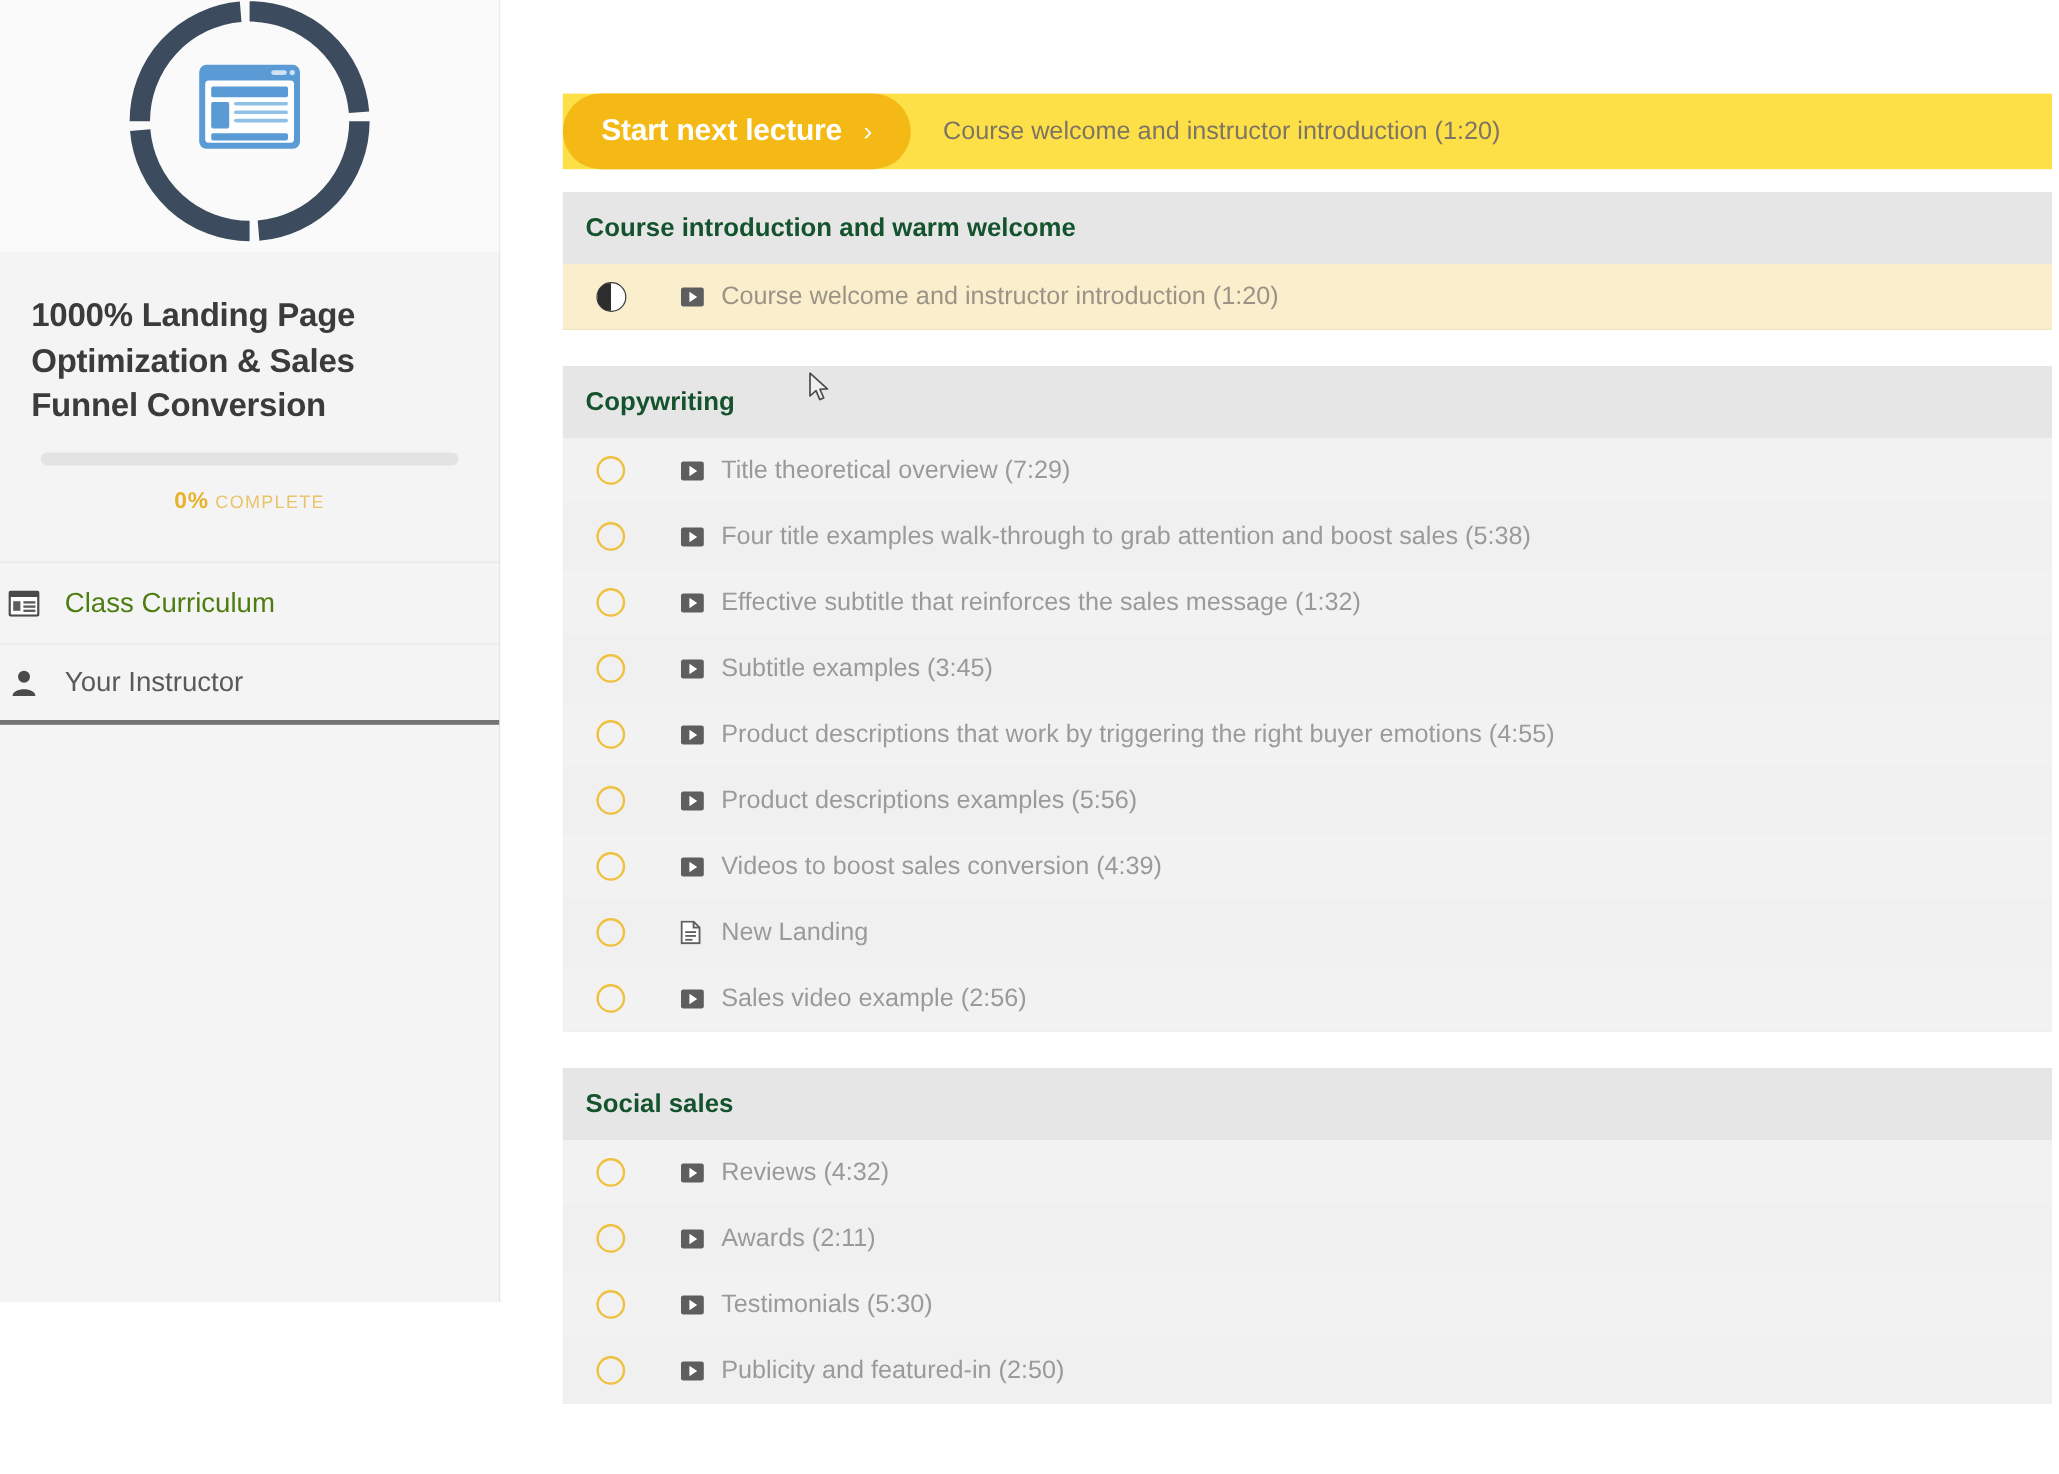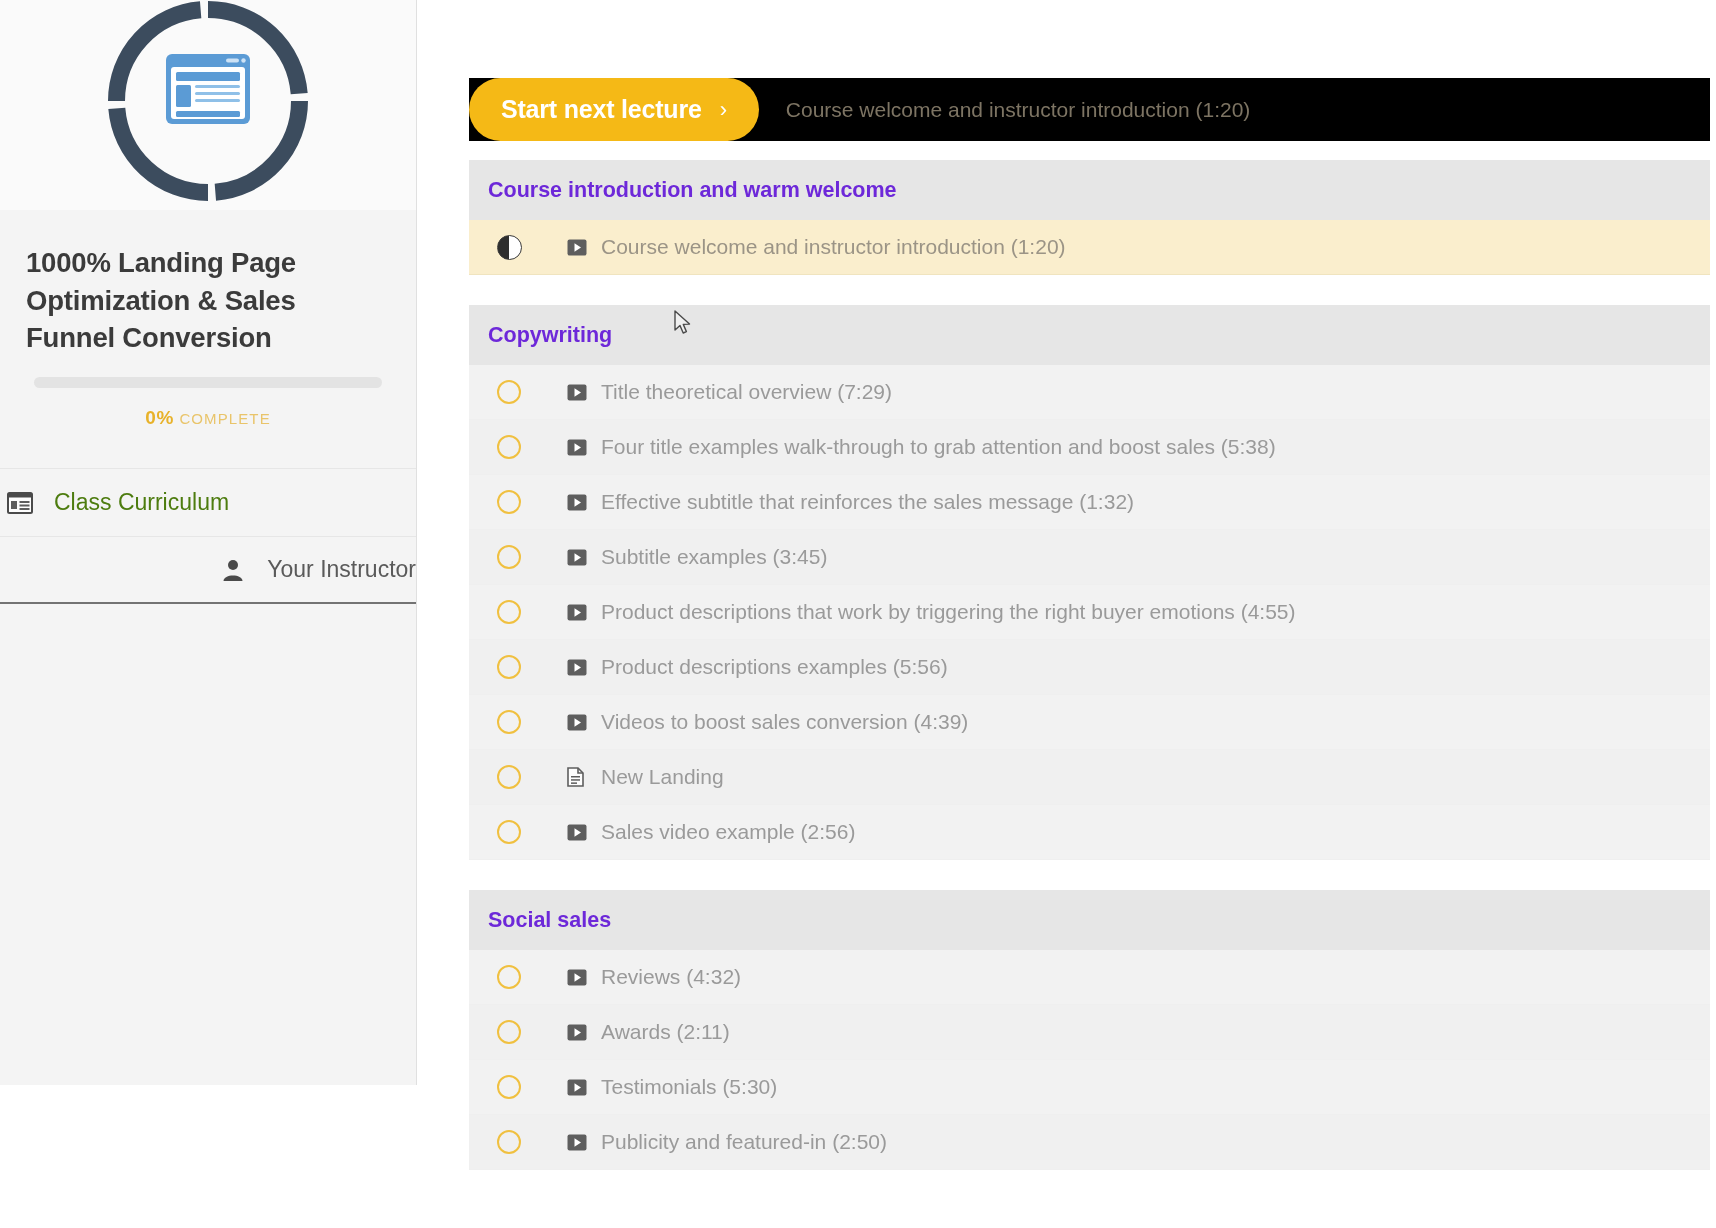--- a/index.html
+++ b/index.html
@@ -101,21 +101,21 @@
   }
 
   .nav-item {
     display: flex;
     align-items: center;
     height: 68px;
     padding-left: 0;
     border-top: 1px solid #e6e6e6;
     cursor: pointer;
   }
-  .nav-item:last-child { border-bottom: 2px solid #737373; justify-content: flex-end; }
+  .nav-item:last-child { border-bottom: 4px solid #737373; }
 
   .nav-item .nav-icon {
     width: 48px;
     display: flex;
     align-items: center;
     justify-content: center;
     flex: 0 0 48px;
     margin-left: -4px;
   }
 
@@ -138,21 +138,21 @@
     position: relative;
     overflow: hidden;
   }
 
   .banner {
     position: absolute;
     left: 52px;
     top: 78px;
     right: 0;
     height: 63px;
-    background: #000000;
+    background: #fde047;
     display: flex;
     align-items: center;
   }
 
   .start-btn {
     background: #f5b916;
     color: #ffffff;
     border: none;
     border-radius: 32px;
     height: 63px;
@@ -180,21 +180,21 @@
     background: #e6e6e6;
     height: 60px;
     display: flex;
     align-items: center;
     padding-left: 19px;
     margin-left: 0;
   }
   .section-head-title {
     font-size: 21.5px;
     font-weight: bold;
-    color: #6d28d9;
+    color: #14532d;
   }
   
   .curriculum-inner { width: 100%; }
 
   .lect-list { background: #ffffff; }
 
   .lect-row {
     display: flex;
     align-items: center;
     height: 55px;

